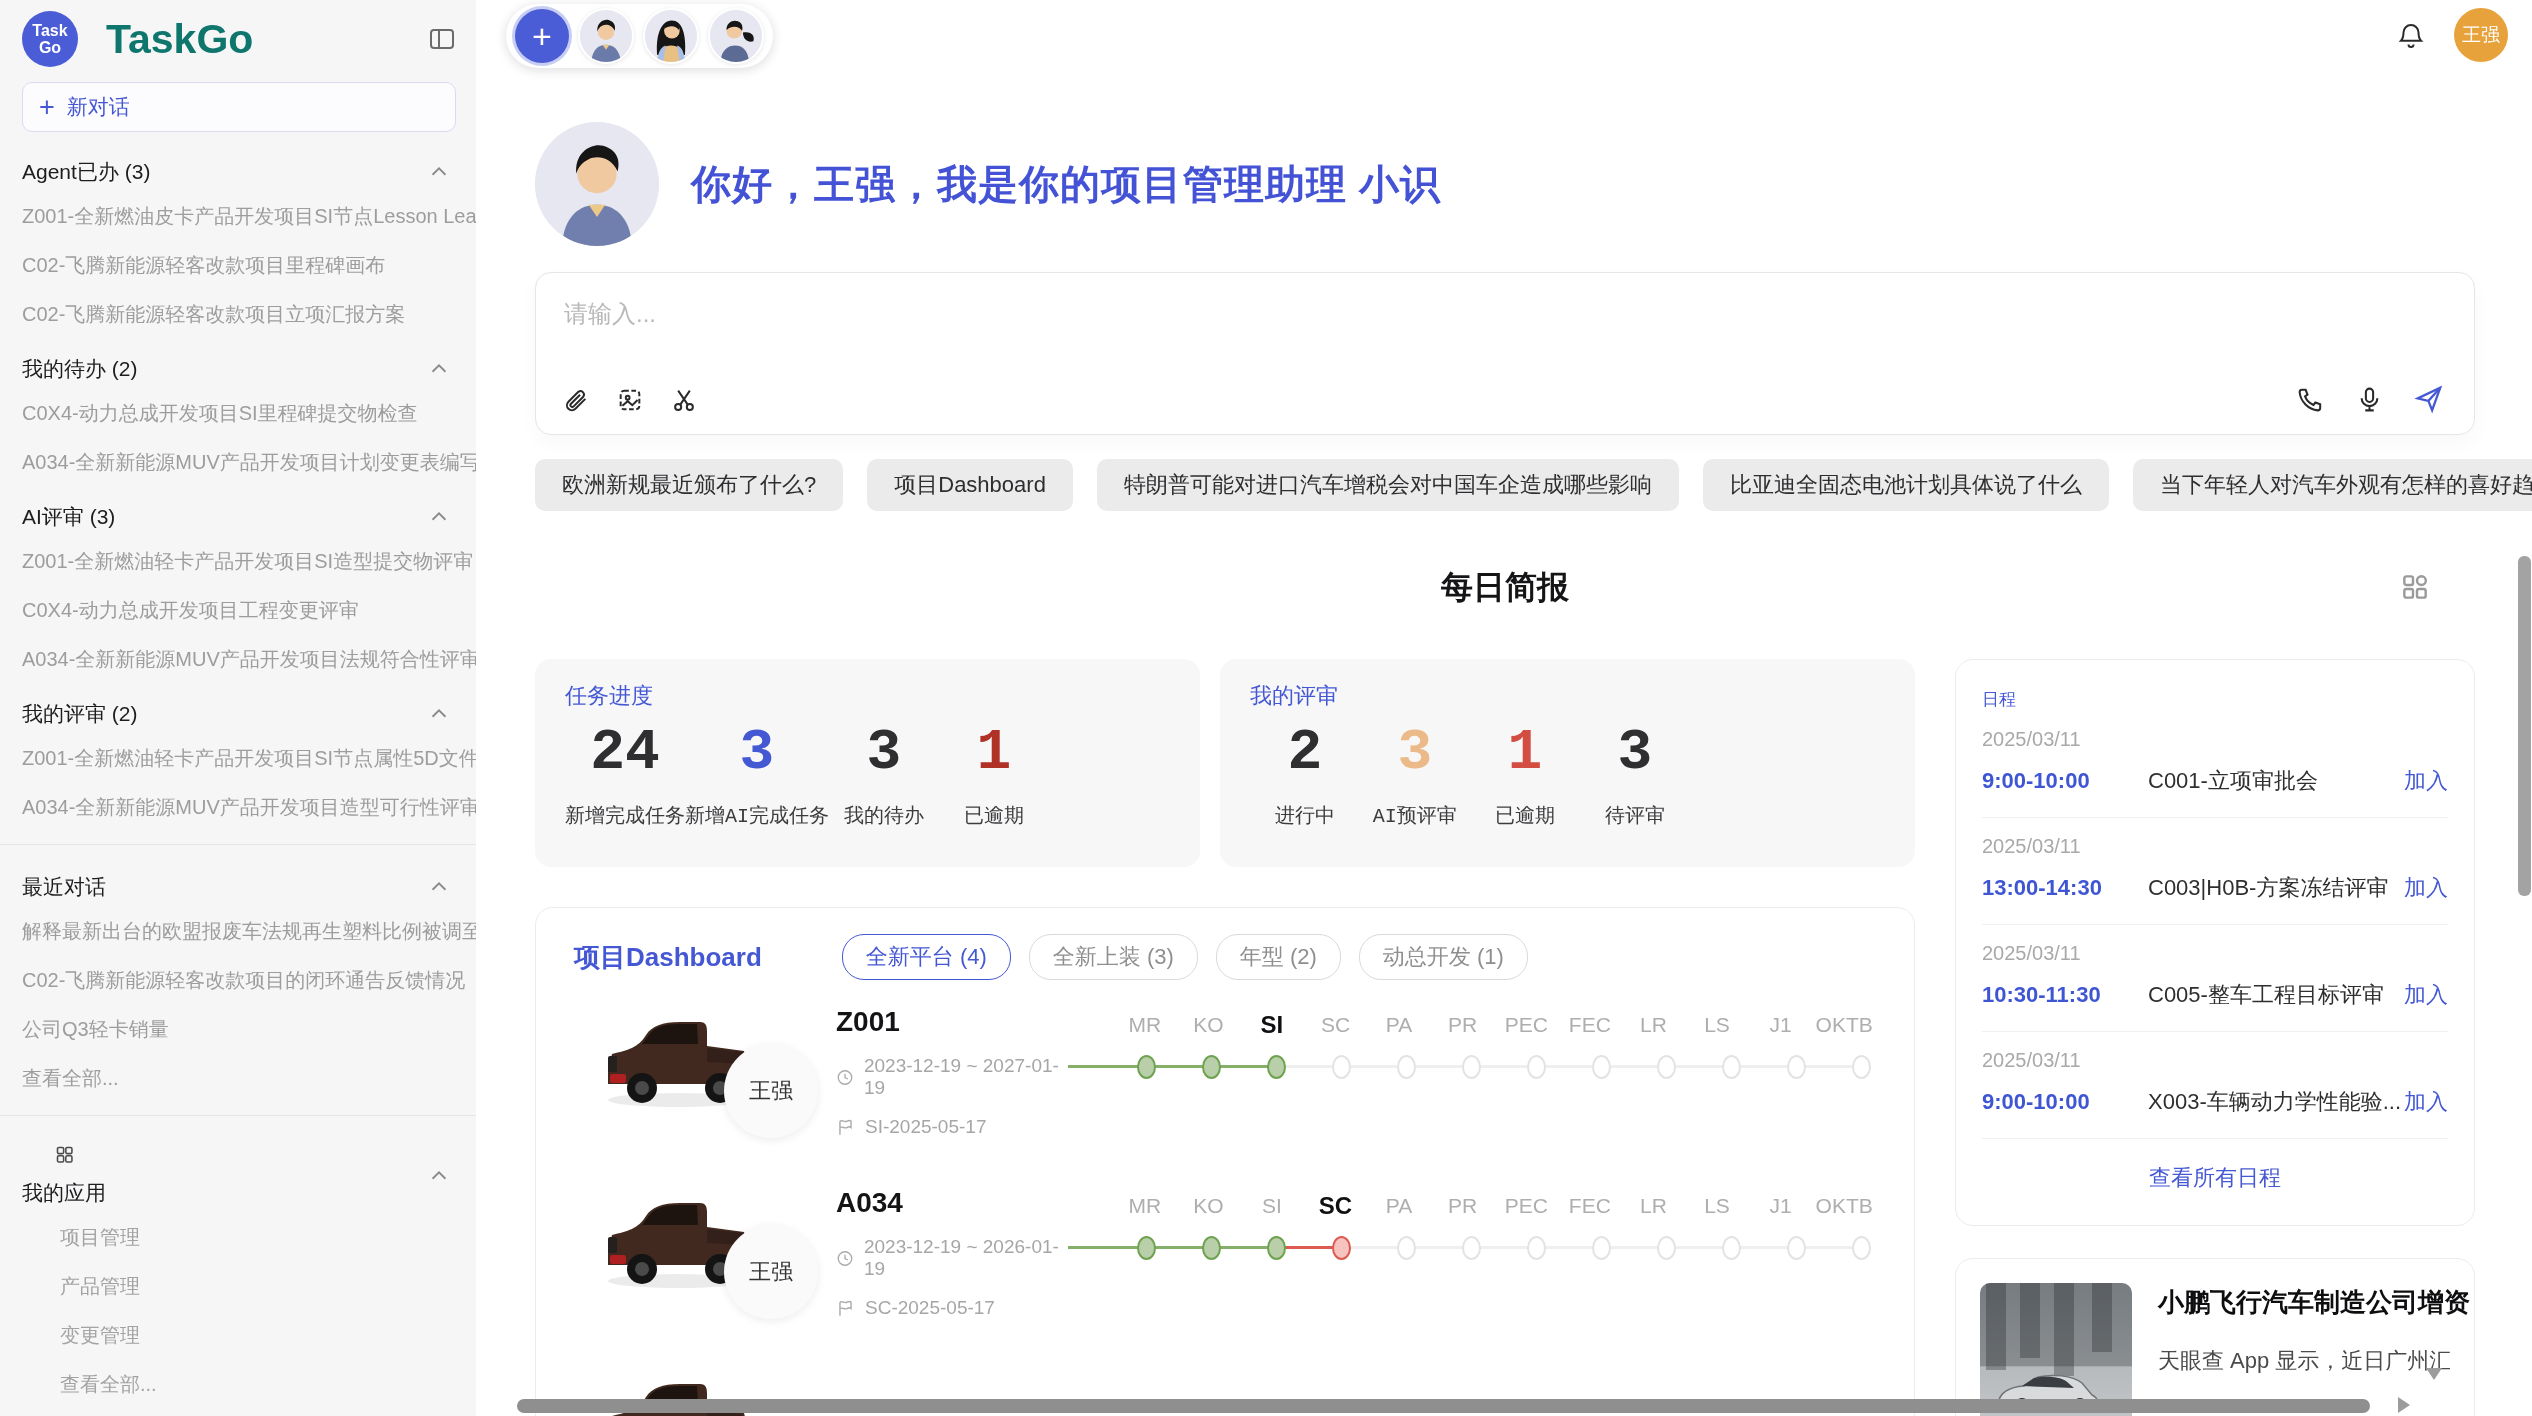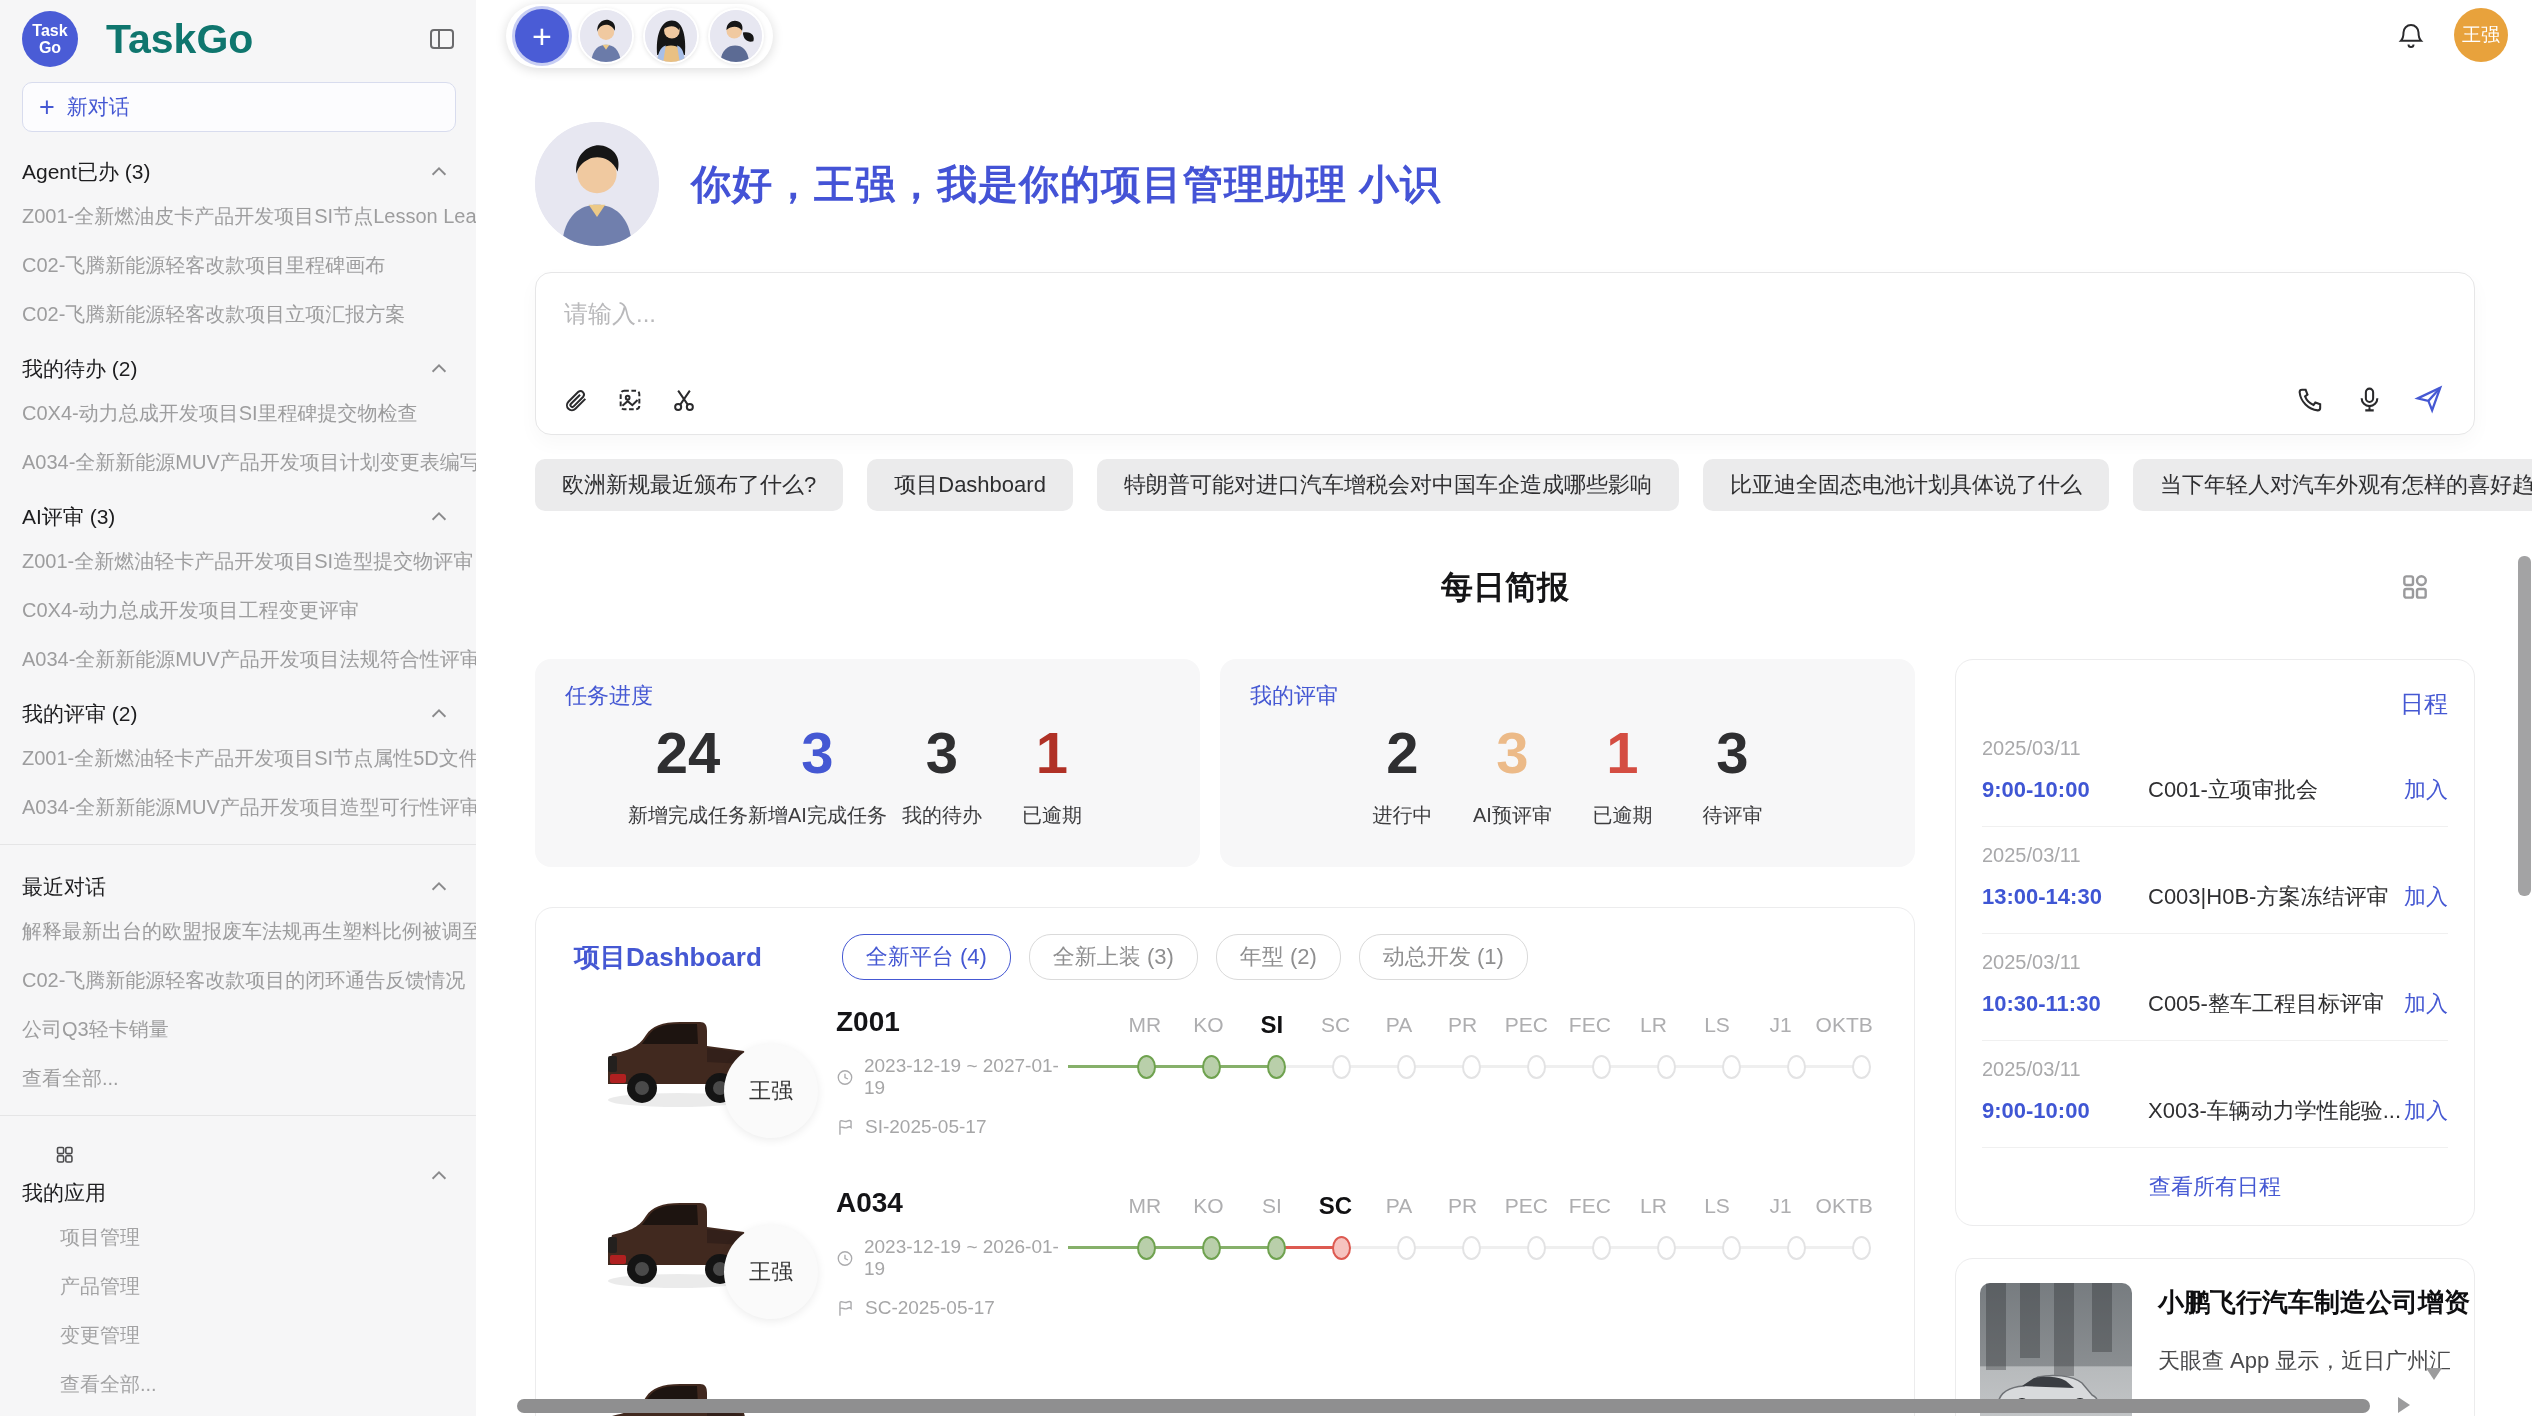--- a/index.html
+++ b/index.html
@@ -69,21 +69,21 @@
 
   .cols{display:flex;gap:40px;margin-top:50px;}
   .col-left{flex:1;min-width:0;}
   .col-right{width:520px;min-width:520px;}
 
   .stat-row{display:flex;gap:20px;}
   .stat-card{background:#f7f7f8;border-radius:16px;height:208px;box-sizing:border-box;padding:22px 30px;}
   .stat-card.c1{flex:1;}
   .stat-card.c2{flex:1.05;}
   .stat-title{font-size:22px;color:#4558d3;}
-  .stat-vals{display:flex;justify-content:center;margin-top:6px;}
+  .stat-vals{display:flex;justify-content:flex-start;margin-top:6px;font-family:Liberation Mono, monospace;}
   .stat-item{text-align:center;min-width:110px;}
   .stat-num{font-size:58px;font-weight:600;line-height:1.25;}
   .stat-label{font-size:20px;color:#3c3c3e;margin-top:12px;}
 
   .dash-card{margin-top:40px;border:1px solid #ececed;border-radius:18px;height:640px;
              box-sizing:border-box;padding:26px 38px;background:#fff;}
   .dash-head{display:flex;align-items:center;}
   .dash-title{font-size:26px;font-weight:bold;color:#4558d3;}
   .pills{display:flex;gap:18px;margin-left:80px;}
   .pill-f{height:44px;border:1px solid #dadada;border-radius:22px;display:flex;align-items:center;
@@ -105,21 +105,21 @@
   .ms-label.current{color:#101012;font-weight:bold;font-size:24px;}
   .ms-track{position:relative;height:44px;margin-top:6px;}
   .ms-seg{position:absolute;top:19px;height:3px;}
   .ms-dot{position:absolute;top:9px;width:19px;height:24px;border-radius:50%;box-sizing:border-box;
           background:#fff;border:2px solid #e3e3e4;}
   .ms-dot.done{background:#b9cfaa;border-color:#6fa24f;}
   .ms-dot.overdue{background:#f6c3bf;border-color:#dd5a51;}
 
   .sched-card{border:1px solid #ececed;border-radius:18px;background:#fff;height:567px;
               box-sizing:border-box;padding:24px 26px 14px;}
-  .sched-title{text-align:right;font-size:24px;color:#4558d3;margin-top:4px;}
+  .sched-title{text-align:left;font-size:17px;color:#4558d3;margin-top:4px;}
   .sched-item{padding:17px 0 21px;border-bottom:1px solid #f0f0f0;}
   .sched-date{font-size:20px;color:#a9a9ab;}
   .sched-row{display:flex;align-items:center;margin-top:15px;}
   .sched-time{width:166px;font-size:22px;color:#3f56d4;font-weight:700;flex:0 0 auto;}
   .sched-name{flex:1;font-size:22px;color:#2f2f31;white-space:nowrap;overflow:hidden;}
   .sched-join{font-size:22px;color:#4558d3;cursor:pointer;flex:0 0 auto;}
   .sched-viewall{text-align:center;font-size:22px;color:#4558d3;margin-top:24px;cursor:pointer;}
 
   .news-card{margin-top:32px;border:1px solid #ececed;border-radius:18px;height:230px;
              box-sizing:border-box;padding:24px;display:flex;gap:26px;background:#fff;}

